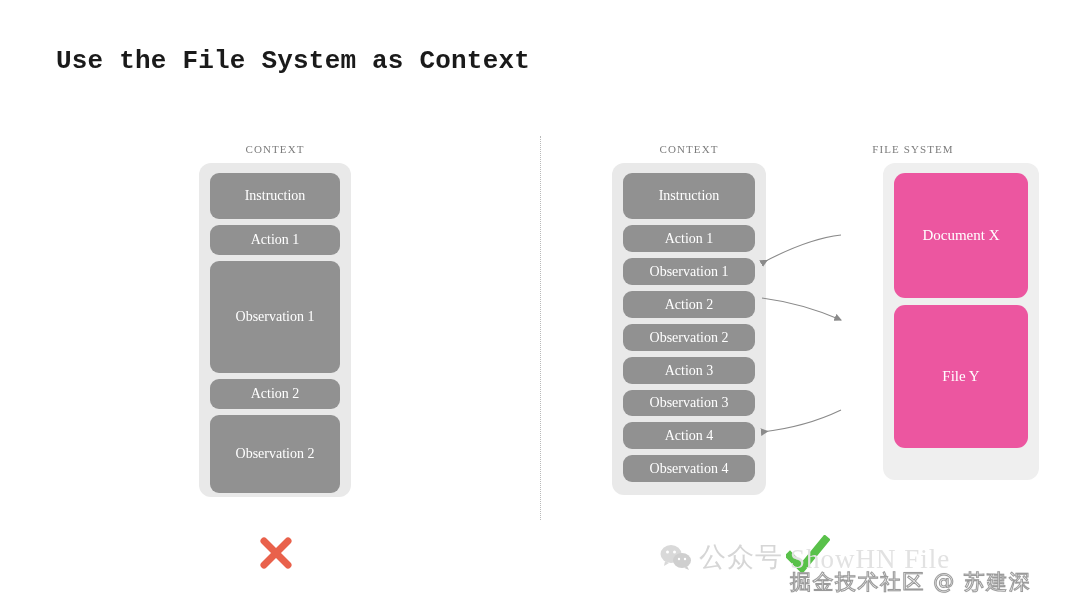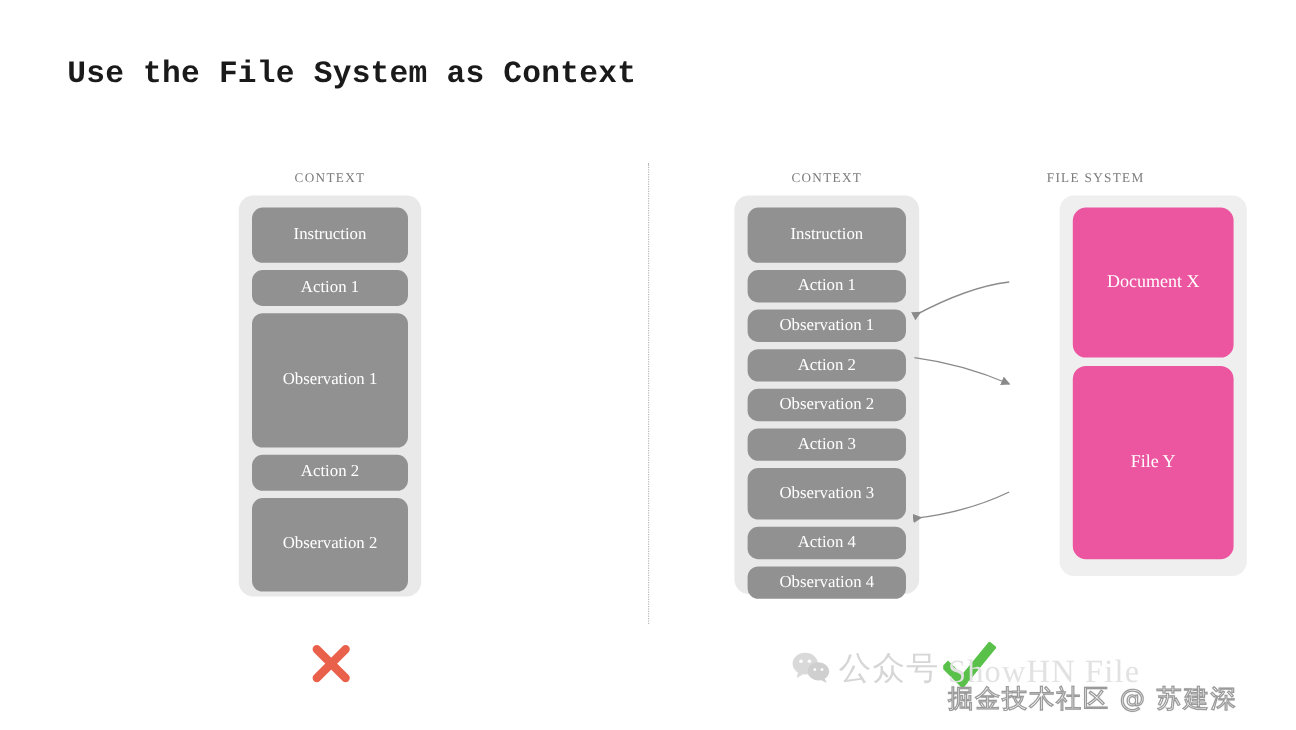--- a/index.html
+++ b/index.html
@@ -186,31 +186,31 @@
 
   <div class="col-label" style="left:613px; top:143px; width:152px;">CONTEXT</div>
 
   <div class="context-card" id="right-context" style="left:612px; top:163px; width:154px; height:332px;">
       <div class="blk" style="height: 46px;">Instruction</div>
       <div class="blk" style="height: 27px;">Action 1</div>
       <div class="blk" style="height: 27px;">Observation 1</div>
       <div class="blk" style="height: 27px;">Action 2</div>
       <div class="blk" style="height: 27px;">Observation 2</div>
       <div class="blk" style="height: 27px;">Action 3</div>
-      <div class="blk" style="height: 43px;">Observation 3</div>
+      <div class="blk" style="height: 26px;">Observation 3</div>
       <div class="blk" style="height: 27px;">Action 4</div>
       <div class="blk" style="height: 27px;">Observation 4</div>
     </div>
 
   <div class="col-label" style="left:836px; top:143px; width:154px;">FILE SYSTEM</div>
 
   <div class="fs-card" id="fs-container" style="left:835px; top:163px; width:156px; height:317px;margin-left:48px;">
     <div class="file-blk" id="file-0" style="height:125px;">Document X</div>
     <div style="height:7px;"></div>
-    <div class="file-blk" id="file-1" style="height:161px;">File Y</div>
+    <div class="file-blk" id="file-1" style="height:143px;">File Y</div>
   </div>
 
   <svg class="connectors" viewBox="0 0 420 340">
     <defs>
       <marker id="arrowL" markerWidth="7" markerHeight="7" refX="6" refY="3.5" orient="auto" markerUnits="strokeWidth">
         <path d="M7,0 L0,3.5 L7,7 z" fill="#8a8a8a"></path>
       </marker>
       <marker id="arrowR" markerWidth="7" markerHeight="7" refX="6" refY="3.5" orient="auto" markerUnits="strokeWidth">
         <path d="M0,0 L7,3.5 L0,7 z" fill="#8a8a8a"></path>
       </marker>

